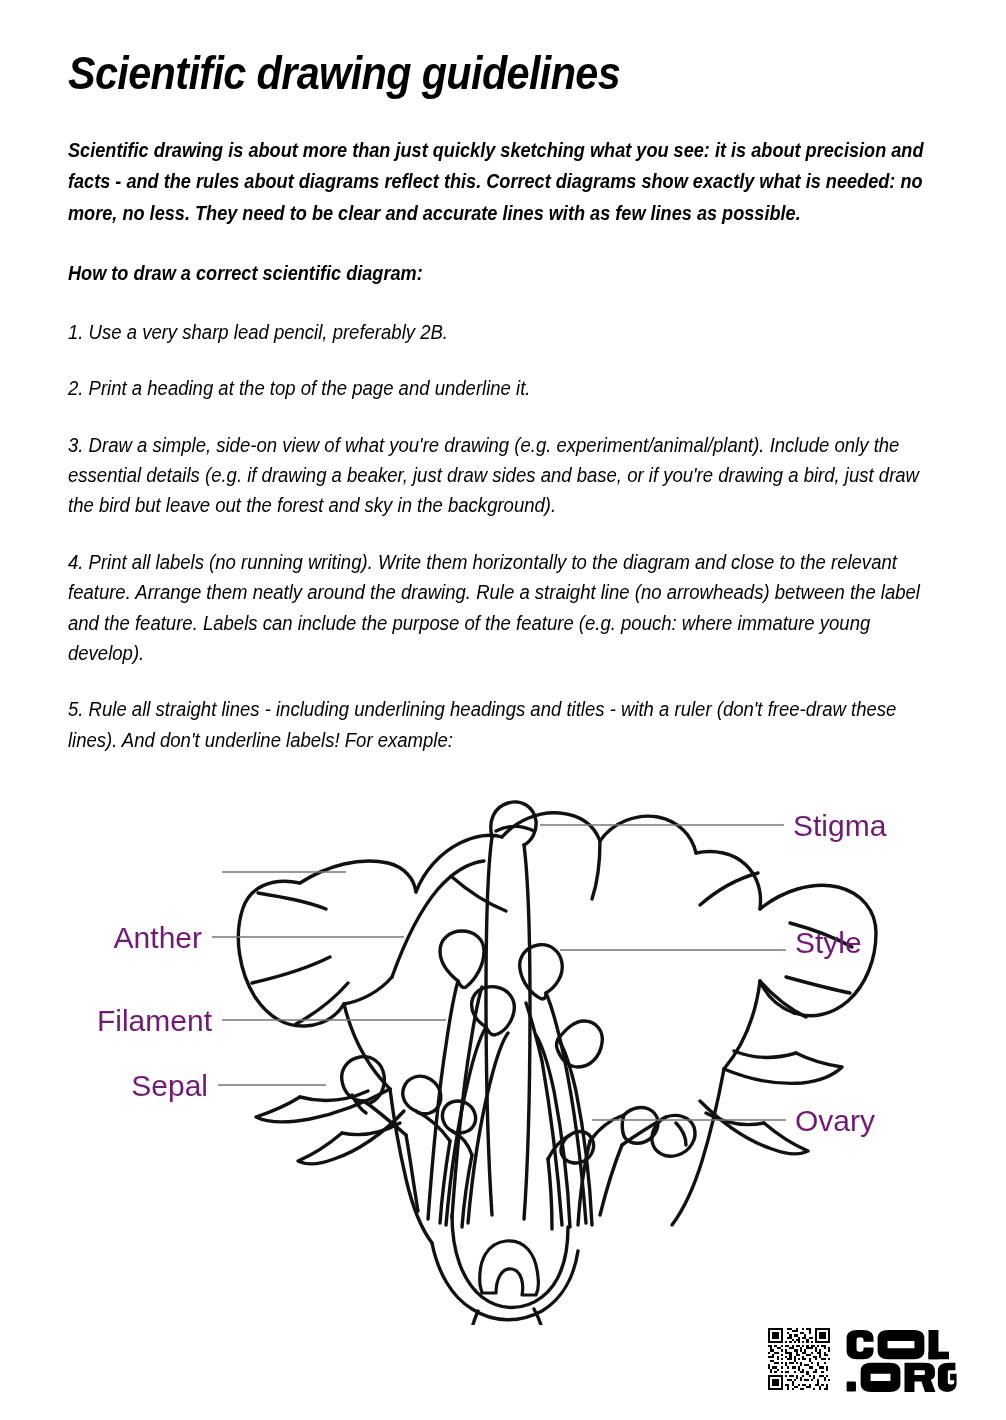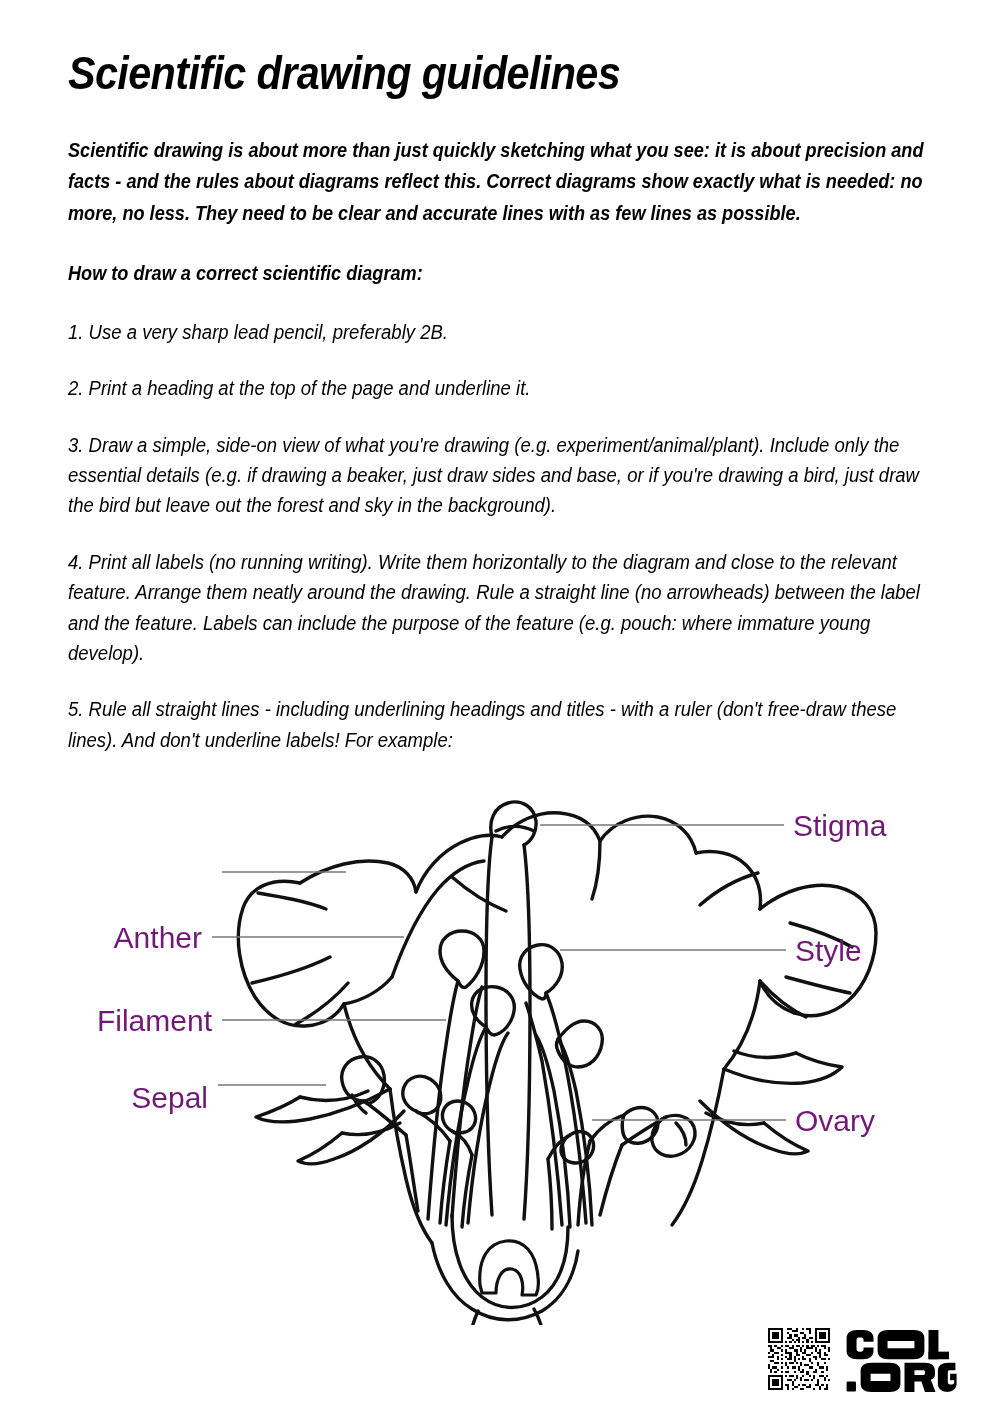--- a/index.html
+++ b/index.html
@@ -282,25 +282,25 @@
         <line x1="560" y1="205" x2="786" y2="205"></line>
         <line x1="592" y1="375" x2="786" y2="375"></line>
       </g>
     </svg>
 
 
     <div class="dlabel left" style="left:0px; top:178px; width:202px;">Anther</div>
 
     <div class="dlabel left" style="left:0px; top:261px; width:212px;">Filament</div>
 
-    <div class="dlabel left" style="left:0px; top:326px; width:208px;margin-top:12px;">Sepal</div>
+    <div class="dlabel left" style="left:0px; top:326px; width:208px;">Sepal</div>
 
     <div class="dlabel right" style="left:793px; top:66px;">Stigma</div>
 
-    <div class="dlabel right" style="left:795px; top:191px;">Style</div>
+    <div class="dlabel right" style="left:795px; top:183px;">Style</div>
 
     <div class="dlabel right" style="left:795px; top:361px;text-align:right;">Ovary</div>
   </div>
 
   <div class="footer">
 
     <svg class="qr" viewBox="0 0 29 29" shape-rendering="crispEdges">
       <rect width="29" height="29" fill="#ffffff"></rect>
       <g fill="#000000">
 

